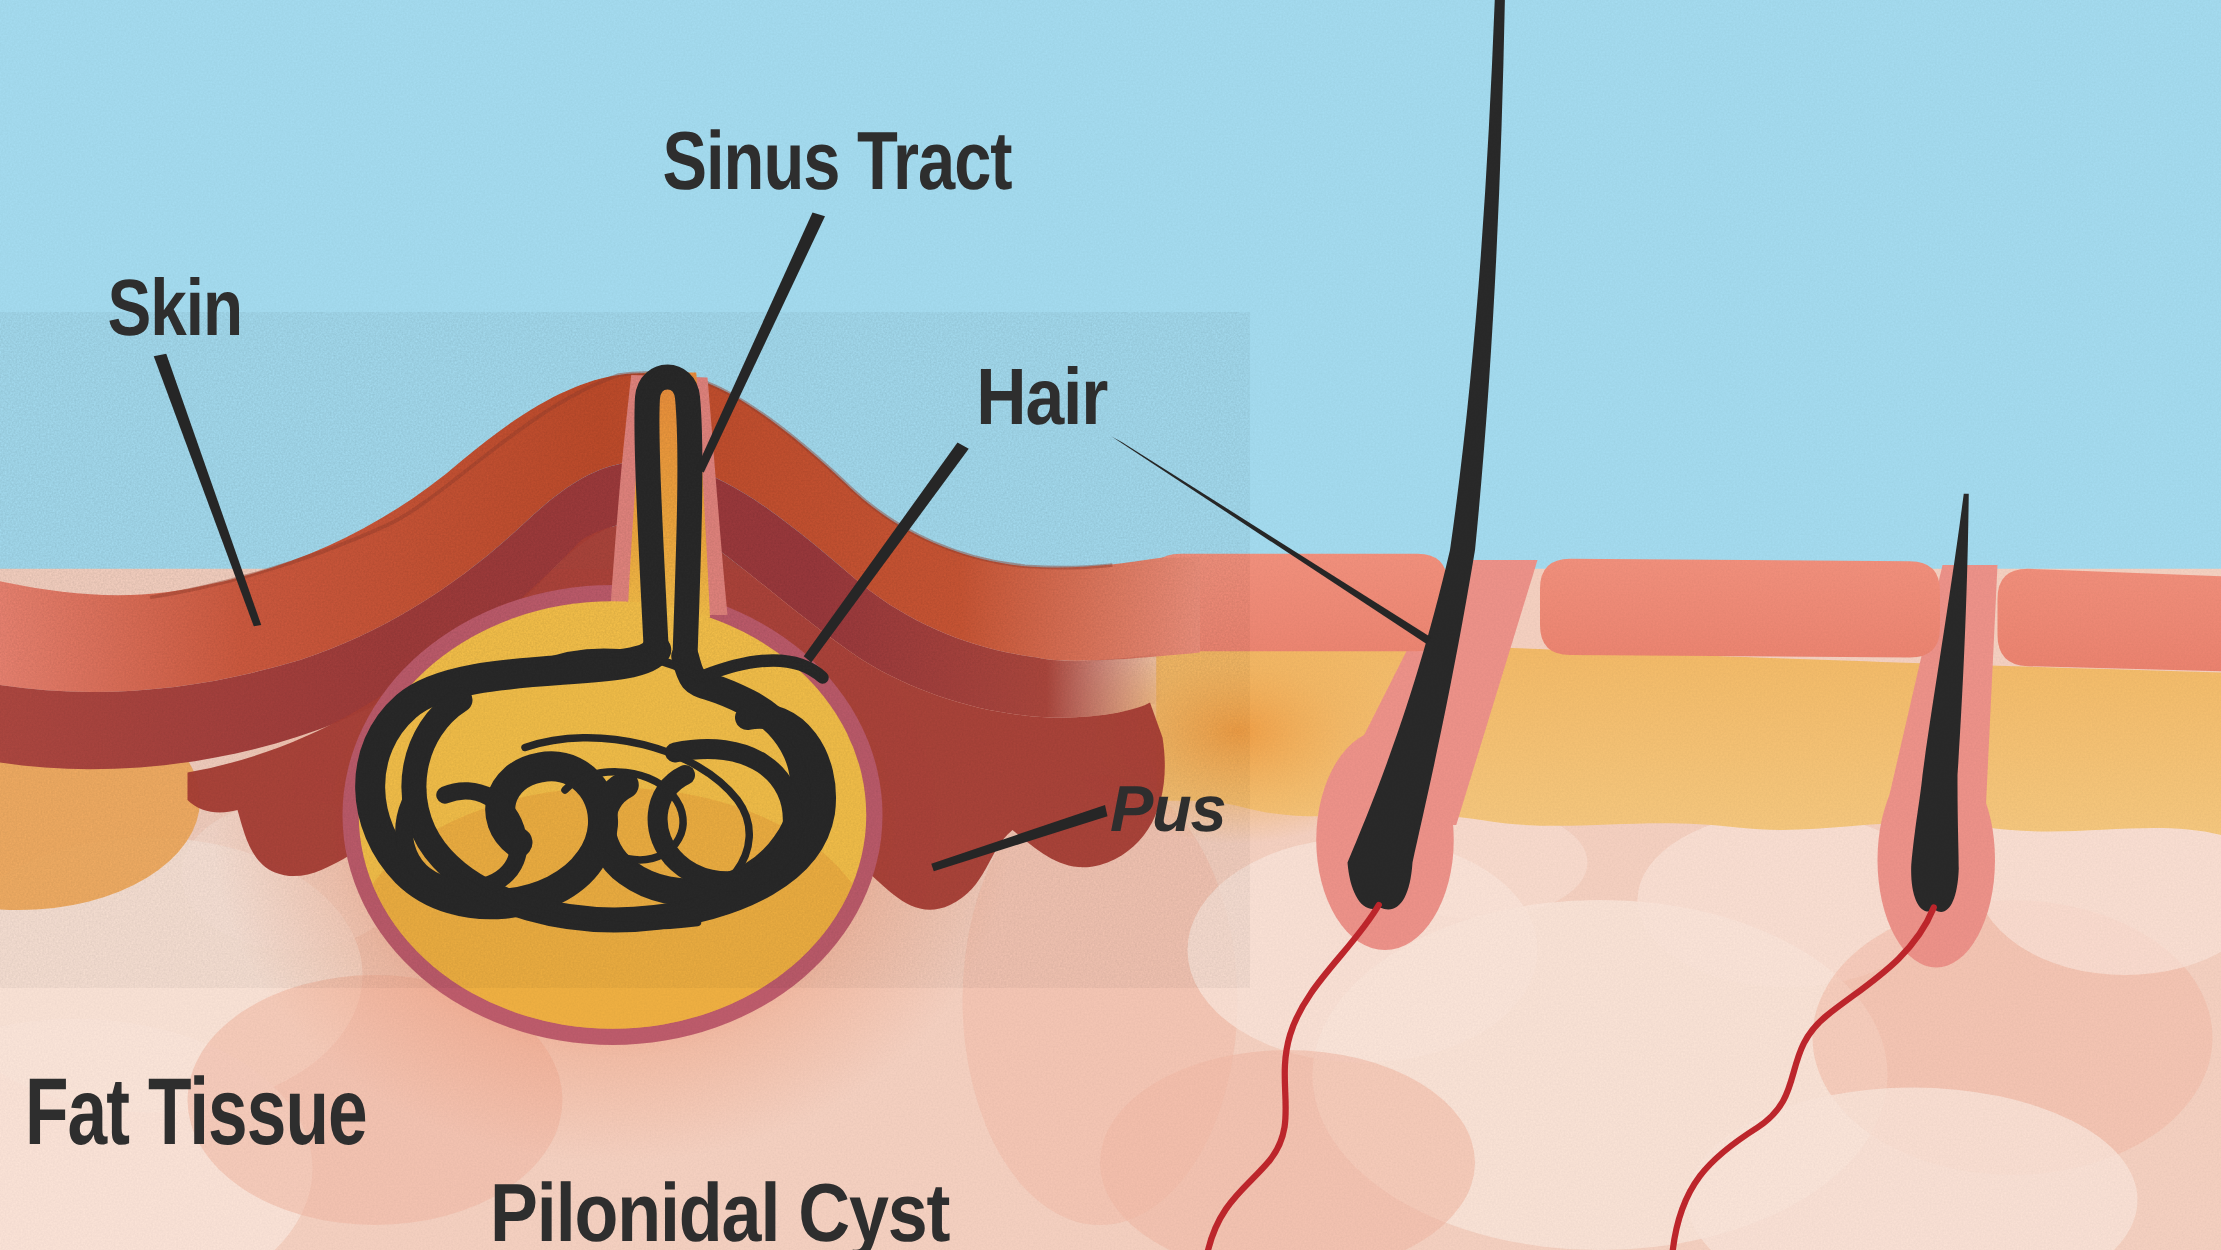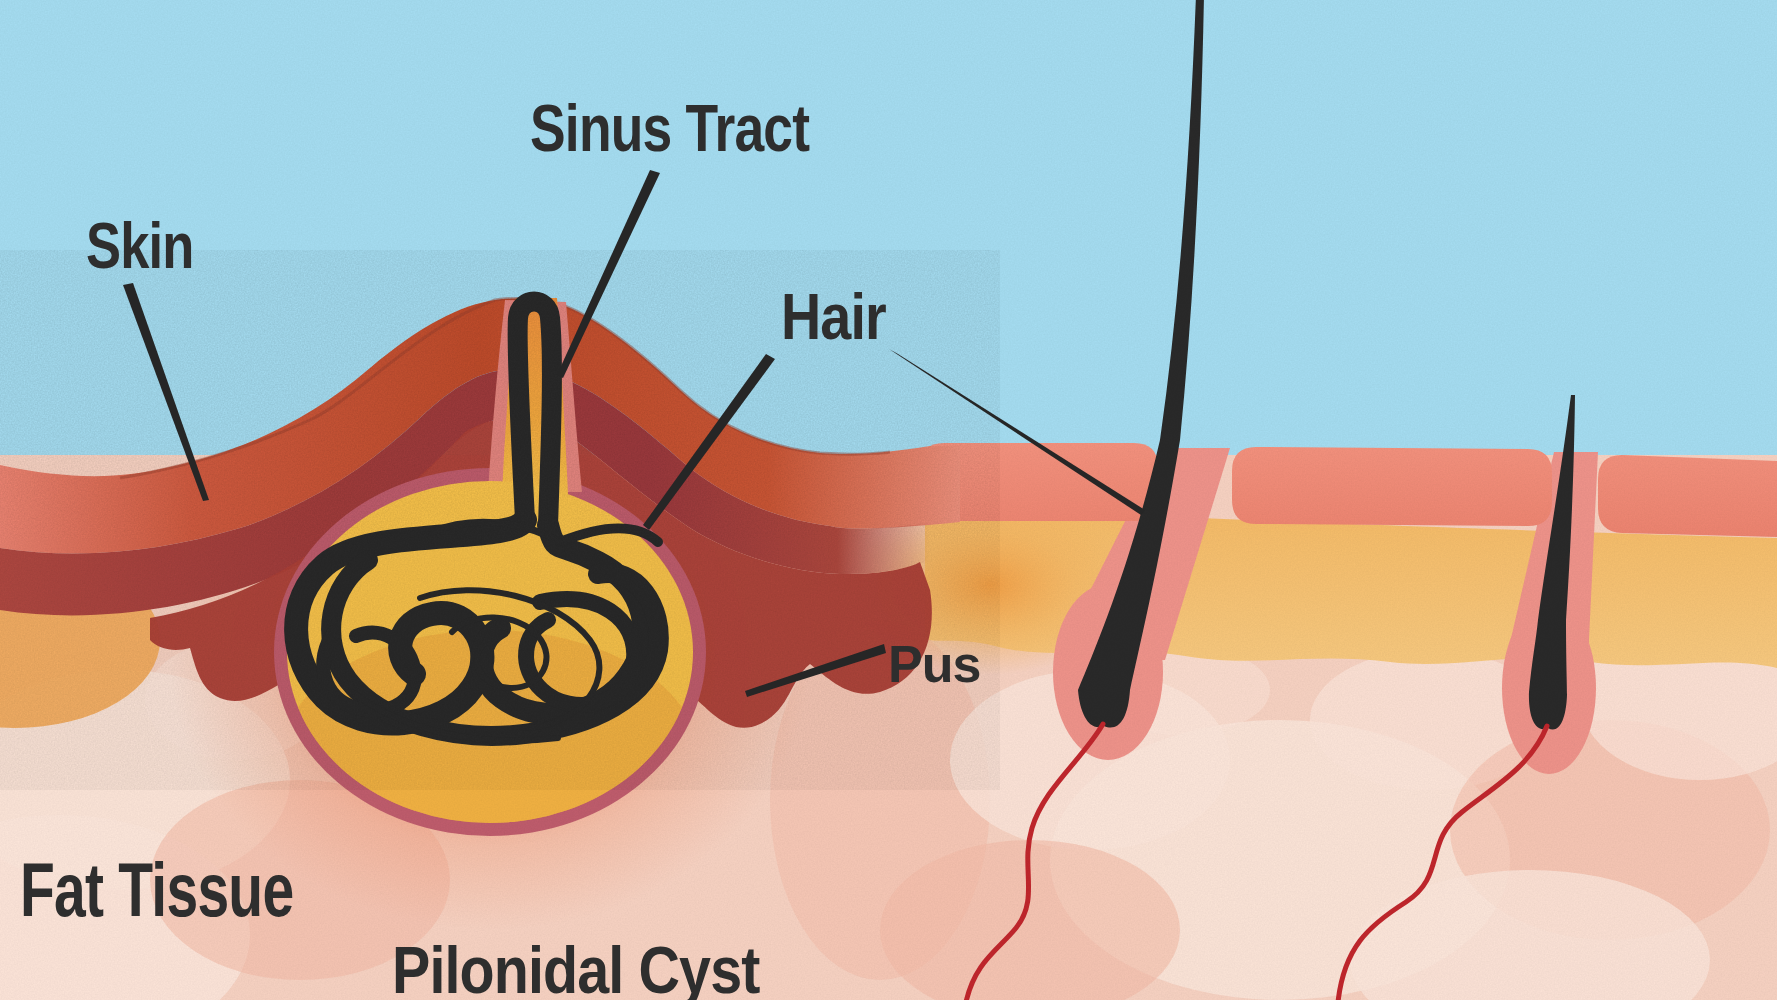--- a/index.html
+++ b/index.html
@@ -8,21 +8,21 @@
     font-family:"Liberation Sans",sans-serif;background:#a6def2;
   }
   #stage svg{position:absolute;left:0;top:0;display:block;}
   .diagram-label{
     position:absolute;line-height:1;font-weight:700;color:#2e2e2e;
     transform-origin:0 0;white-space:nowrap;letter-spacing:-1px;
   }
   .lbl-skin          {left:86px;  top:214px; font-size:64px; transform:scaleX(.82);}
   .lbl-sinus-tract   {left:530px; top:95px;  font-size:66px; transform:scaleX(.81);}
   .lbl-hair          {left:781px; top:285px; font-size:64px; transform:scaleX(.87);}
-  .lbl-pus           {left:888px; top:638px; font-size:52px; transform:scaleX(1);}
+  .lbl-pus           {left:888px; top:622px; font-size:52px; transform:scaleX(1);font-style:italic;}
   .lbl-fat-tissue    {left:20px;  top:852px; font-size:76px; transform:scaleX(.75);}
   .lbl-pilonidal-cyst{left:392px; top:937px; font-size:66px; transform:scaleX(.87);}
 </style>
 </head>
 <body>
 
 <div id="stage">
 
 <svg width="1777" height="1000" viewBox="0 0 1777 1000">
   <defs>

